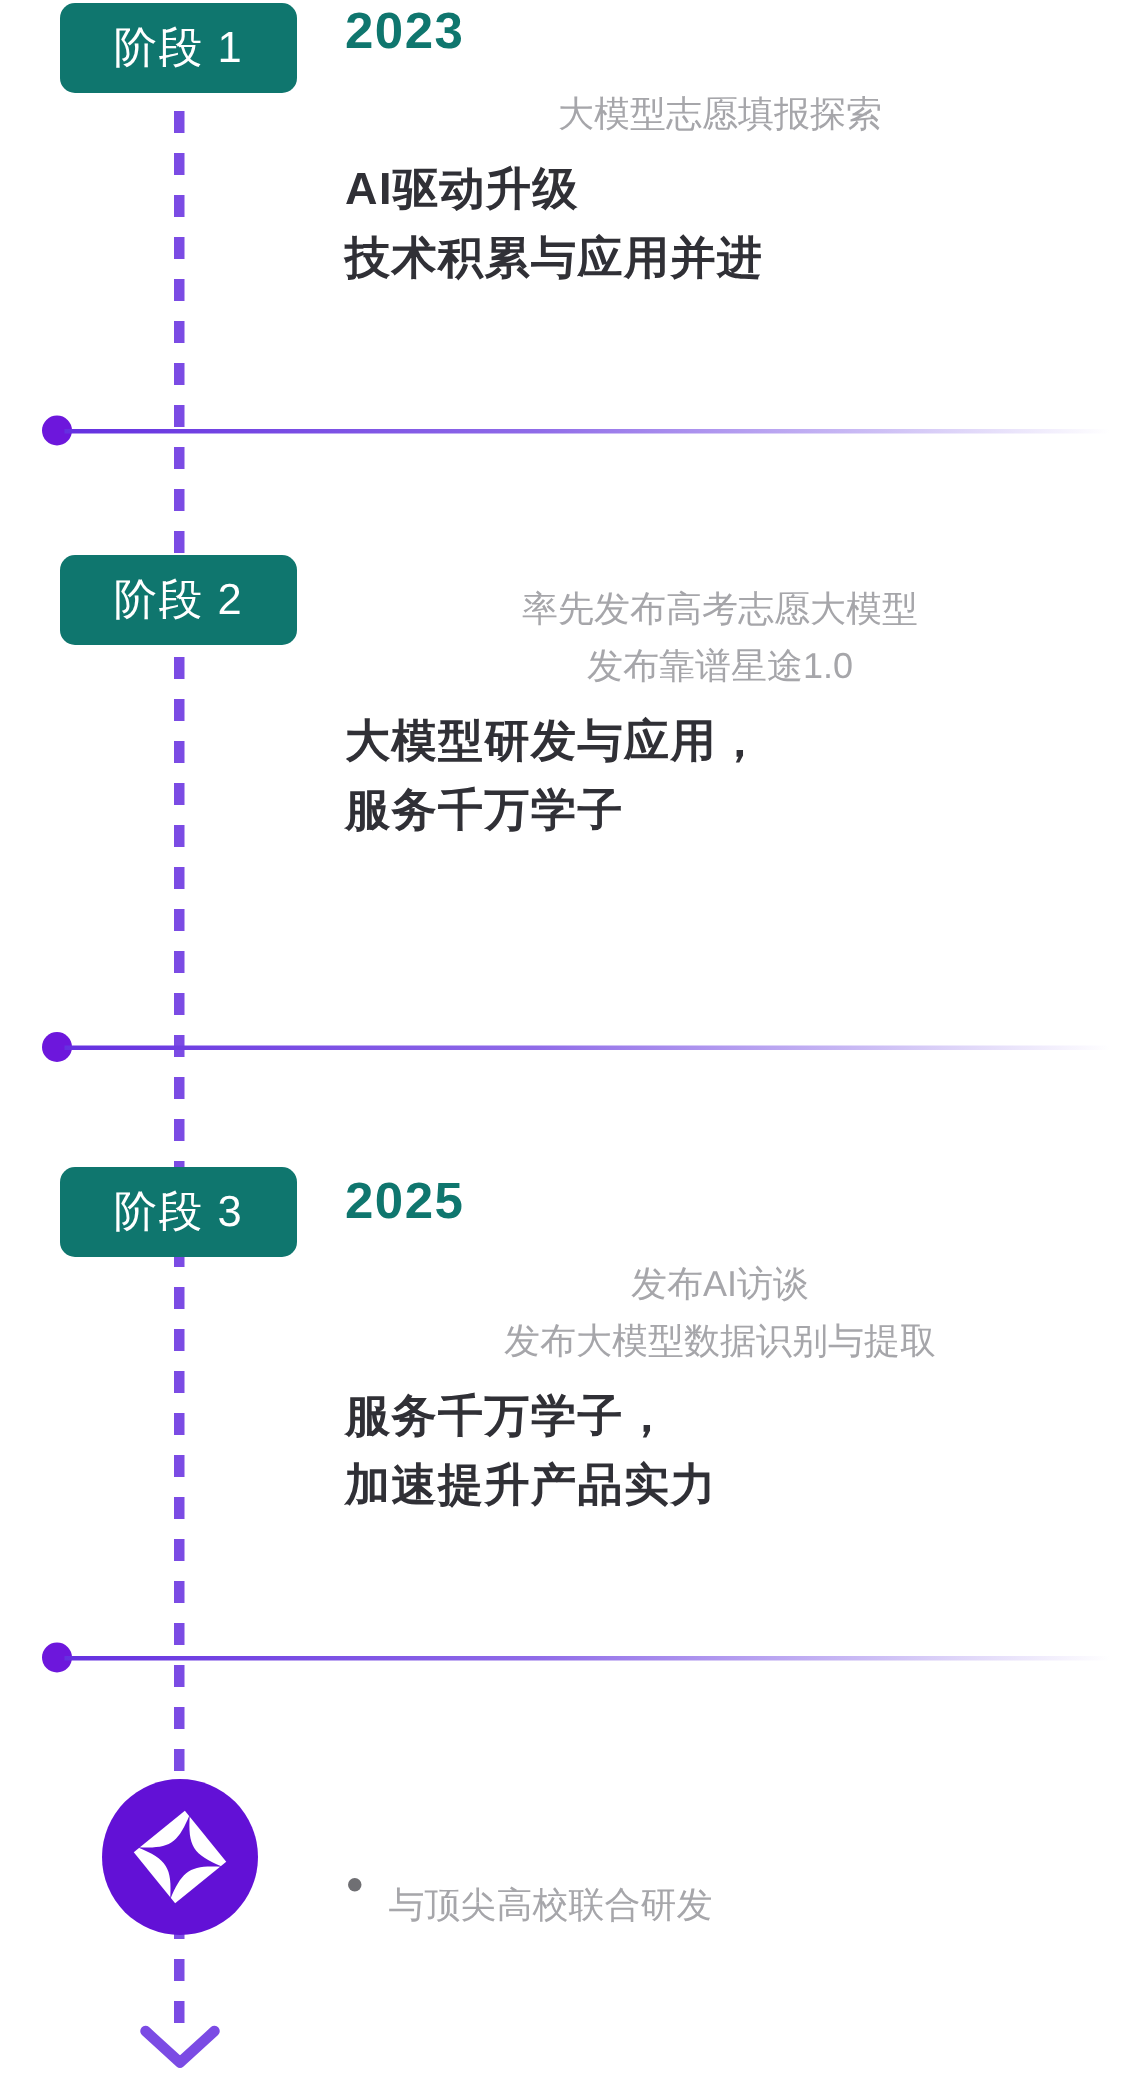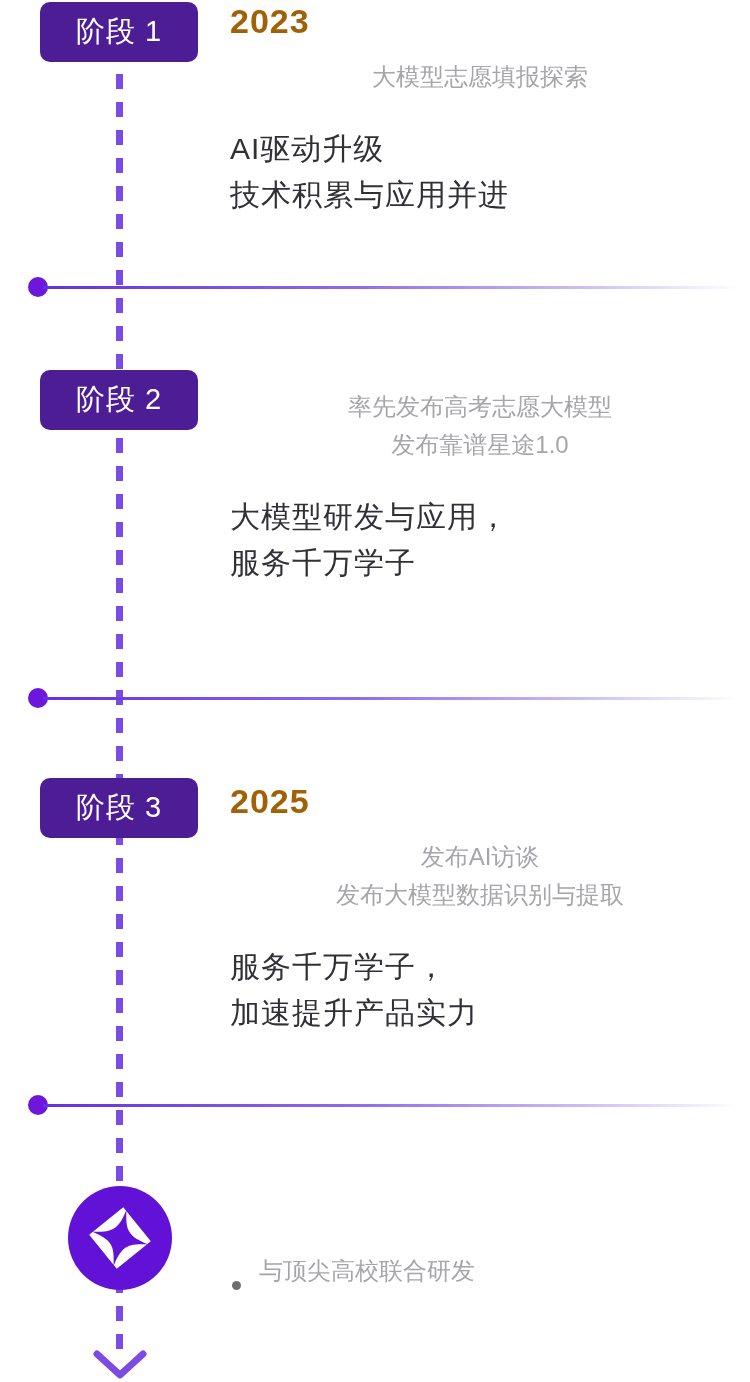--- a/index.html
+++ b/index.html
@@ -22,21 +22,21 @@
   }
   .varrow{
     position:absolute;left:92px;top:1350px;
     width:56px;height:30px;z-index:1;
   }
 
   
   .badge{
     position:absolute;left:40px;
     width:158px;height:60px;
-    background:#4c1d95;
+    background:#0f766e;
     border-radius:10px;
     color:#ffffff;
     font-size:29px;font-weight:500;
     display:flex;align-items:center;justify-content:center;
     letter-spacing:1px;
     z-index:3;
   }
   .badge1{top:2px;}
   .badge2{top:370px;border-radius:10px;}
   .badge3{top:778px;}
@@ -61,52 +61,52 @@
   }
 
   
   .stage-content{
     position:absolute;left:230px;width:500px;z-index:2;
   }
   .sc1{top:0px;}
   .sc2{top:372px;}
   .sc3{top:780px;}
   .year{
-    font-size:34px;font-weight:700;color:#a16207;
+    font-size:34px;font-weight:700;color:#0f766e;
     line-height:42px;letter-spacing:1px;
   }
   .subtitle{
     margin-top:16px;
     font-size:24px;color:#A6A6AA;
     line-height:38px;white-space:pre-line;text-align:center;
   }
   .heading{
-    margin-top:30px;
-    font-size:30px;font-weight:400;color:#303036;
+    margin-top:8px;
+    font-size:30px;font-weight:700;color:#303036;
     line-height:46px;white-space:pre-line;letter-spacing:1px;
   }
 
   
   .footer-circle{
     position:absolute;left:68px;top:1186px;
     width:104px;height:104px;z-index:3;
   }
   .footer-title{
     position:absolute;left:230px;top:1188px;
     font-size:27px;font-weight:700;color:#9C50E2;
     letter-spacing:1px;z-index:2;
   }
   .footer-bullets{
     position:absolute;left:232px;top:1252px;
     margin:0;padding:0;list-style:none;z-index:2;
   }
   .footer-bullets li{
     font-size:24px;color:#A6A6AA;line-height:38px;
     margin-bottom:13px;
-    display:flex;align-items:flex-end;
+    display:flex;align-items:flex-start;
   }
   .footer-bullets li .bullet-dot{
     width:9px;height:9px;border-radius:50%;
     background:#6f6f73;margin-right:18px;flex:0 0 auto;
   }
 </style>
 </head>
 <body>
 
 <div class="canvas">

